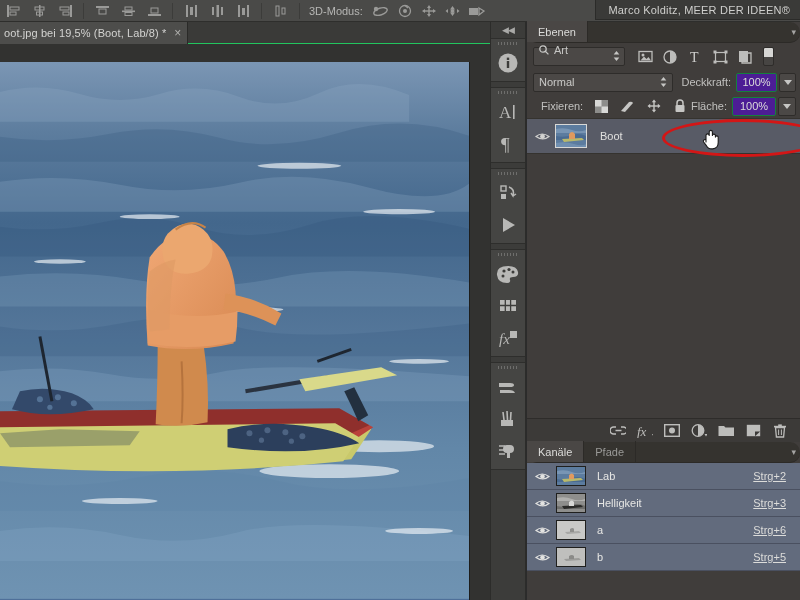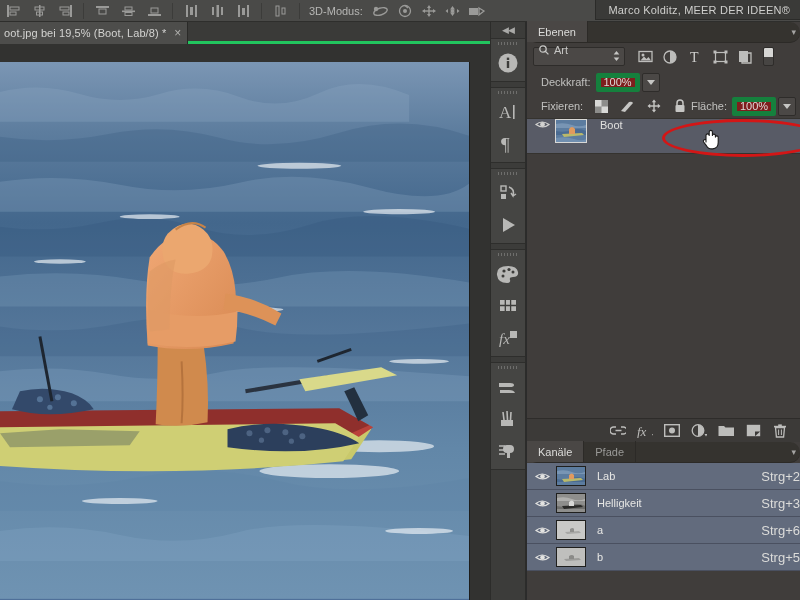--- a/index.html
+++ b/index.html
@@ -45,21 +45,21 @@
     letter-spacing: .2px;
     border-left: 1px solid #2b2b29;
     border-bottom: 1px solid #2b2b29;
     z-index: 40;
   }
 
   
   .tabbar {
     position: absolute; left: 0; top: 22px; width: 490px; height: 22px;
     background: #3a3a38;
-    border-bottom: 3px solid #22c55e;
+    border-bottom: 1px solid #22c55e;
   }
   .doc-tab {
     position: absolute; left: 0; top: 0; height: 22px;
     background: #4d4d4b;
     display: flex; align-items: center;
     padding: 0 6px 0 4px;
     border-right: 1px solid #2a2a28;
   }
   .doc-tab-title {
     color: #d3d3d1; font-size: 11px; white-space: nowrap;
@@ -175,41 +175,41 @@
   .blend-select {
     width: 150px; height: 19px;
     background: #4b4846; border: 1px solid #2e2c2a; border-radius: 2px;
     display: flex; align-items: center; padding: 0 5px;
     color: #cacac8; font-size: 11px; position: relative;
   }
   .blend-select .spin { position: absolute; right: 5px; top: 2px; display:flex; flex-direction:column; gap:2px;}
   .lbl { color: #c0c0be; font-size: 11px; margin-left: 8px; white-space: nowrap; }
   .numfield {
     width: 44px; height: 19px; margin-left: 5px;
-    background: #7f1d1d; border: 5px solid #15803d; border-radius: 2px;
+    background: #4c1d95; border: 1px solid #15803d; border-radius: 2px;
     color: #dcdcda; font-size: 11px;
     display: flex; align-items: center; justify-content: center;
   }
   .numdrop {
     width: 18px; height: 19px; margin-left: 2px;
     background: #4b4846; border: 1px solid #2e2c2a; border-radius: 2px;
     display: flex; align-items: center; justify-content: center;
   }
 
   
   .lock-row {
     height: 24px; display: flex; align-items: center;
     padding: 0 4px 0 14px;
   }
   .lock-ic { width: 19px; height: 19px; display:flex; align-items:center; justify-content:center; }
 
   
   .layer-list { position: relative; background: #403d3b; height: 300px; }
   .layer-row {
-    height: 36px; display: flex; align-items: flex-start;
+    height: 36px; display: flex; align-items: center;
     background: #585b66;
     border-top: 1px solid #35332f;
     border-bottom: 1px solid #35332f;
     padding-left: 4px;
   }
   .eye-cell { width: 22px; display: flex; align-items: center; justify-content: center; }
   .layer-thumb {
     width: 32px; height: 24px;
     border: 1px solid #d8d8d6;
     margin-left: 2px;
@@ -247,21 +247,21 @@
     height: 27px; display: flex; align-items: center;
     background: #626b7d;
     border-bottom: 1px solid #4a5060;
     padding-left: 4px;
   }
   .chan-thumb {
     width: 30px; height: 20px; border: 1px solid #1f1f1d; margin-left: 3px;
     overflow: hidden; position: relative;
   }
   .chan-name { color: #e6e6e4; font-size: 11px; margin-left: 11px; flex: 1; }
-  .chan-key { color: #dcdcda; font-size: 13px; margin-right: 0; }
+  .chan-key { color: #dcdcda; font-size: 11px; margin-right: 14px; text-decoration: underline; }
 </style>
 </head>
 <body>
 
 <div id="app">
 
   <div class="options-bar">
     <div class="align-group">
       <div class="align-btn">
         <svg width="15" height="14">
@@ -639,20 +639,29 @@
               <svg width="14" height="14">
                   <rect x="1" y="1" width="9" height="11" fill="#bdbdbb"></rect>
                   <path d="M10 3 H13 V13 H4 V11" fill="none" stroke="#bdbdbb" stroke-width="1.3"></path>
                 </svg>
             </div>
           </div>
           <div class="filter-toggle"></div>
         </div>
 
         <div class="blend-row">
+          <div class="blend-select">
+            <span>Normal</span>
+            <span class="spin">
+              <svg width="7" height="12">
+                  <path d="M3.5 1 L6.3 4.5 L0.7 4.5 Z" fill="#c6c6c4"></path>
+                  <path d="M3.5 11 L6.3 7.5 L0.7 7.5 Z" fill="#c6c6c4"></path>
+                </svg>
+            </span>
+          </div>
           <span class="lbl">Deckkraft:</span>
           <div class="numfield">100%</div>
           <div class="numdrop">
             <svg width="8" height="5">
                 <path d="M0 0 L8 0 L4 5 Z" fill="#c6c6c4"></path>
               </svg>
           </div>
         </div>
 
         <div class="lock-row">

